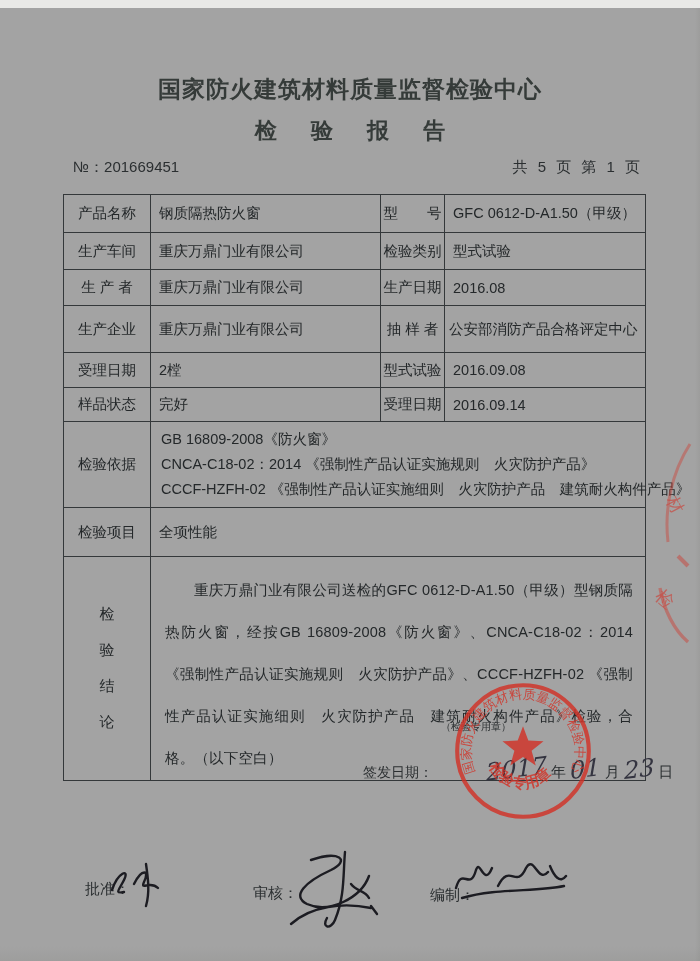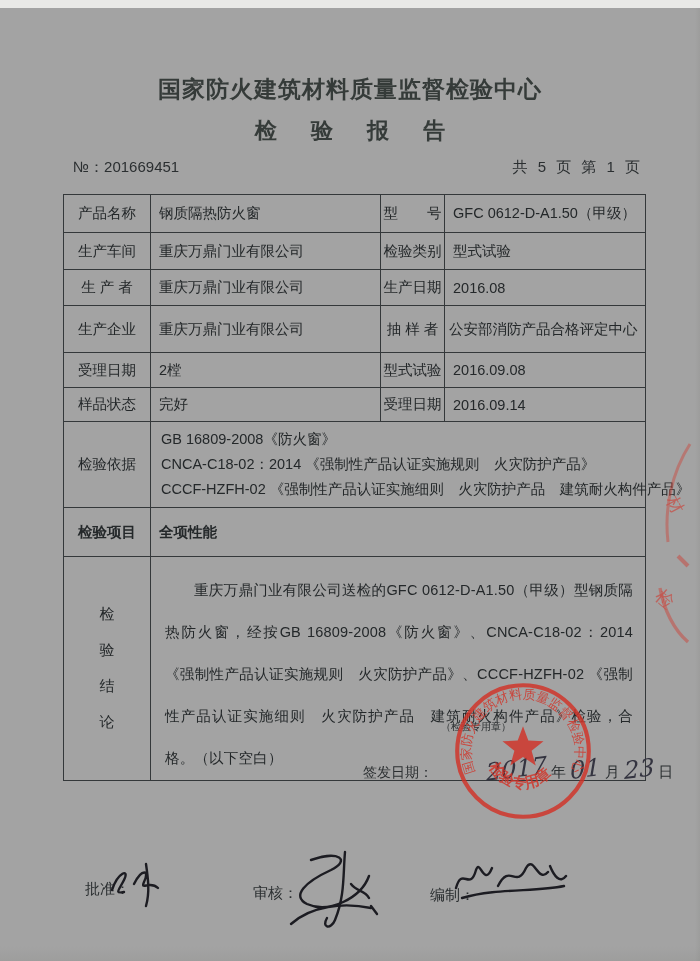--- a/index.html
+++ b/index.html
@@ -32,21 +32,21 @@
     border-collapse:collapse; table-layout:fixed;
   }
   table.report td {
     border:1.5px solid #34383a; font-size:14.5px; color:#24282a;
     vertical-align:middle;
   }
   td.lab { text-align:center; padding:2px 2px; }
   td.val { padding:2px 8px; text-align:left; }
   tr.r1 td{height:38px;} tr.r2 td{height:37px;} tr.r3 td{height:36px;}
   tr.r4 td{height:47px;} tr.r5 td{height:37px;} tr.r6 td{height:35px;}
-  tr.r7 td{height:34px;} tr.r8 td{height:78px;} tr.r9 td{height:49px;font-weight:bold;}
+  tr.r7 td{height:34px;} tr.r8 td{height:78px;} tr.r9 td{height:49px;}
   tr.r10 td{height:224px;} tr.r11 td{height:62px;}
   .basis-cell { padding:5px 10px; }
   .basis-cell div { line-height:25px; white-space:nowrap; }
   .concl-cell { position:relative; vertical-align:top; }
   .vlabel {
     display:flex; flex-direction:column; align-items:center;
     justify-content:center; gap:17px; font-size:15px;
   }
   .concl-text {
     padding:10px 12px 0 14px; text-indent:2em;

